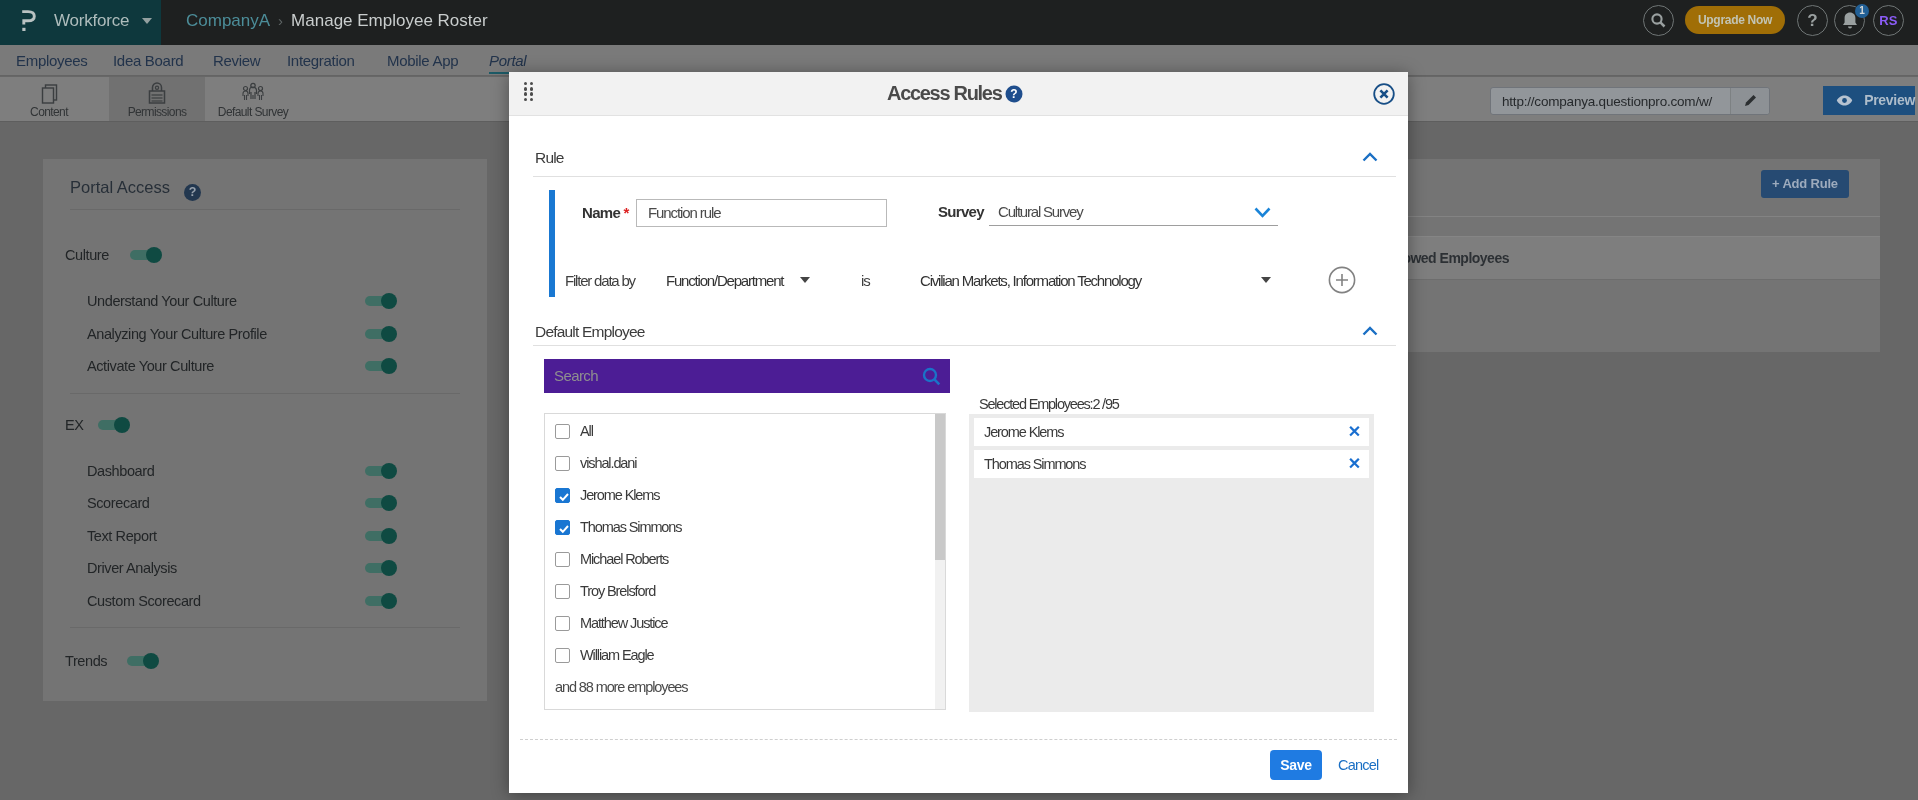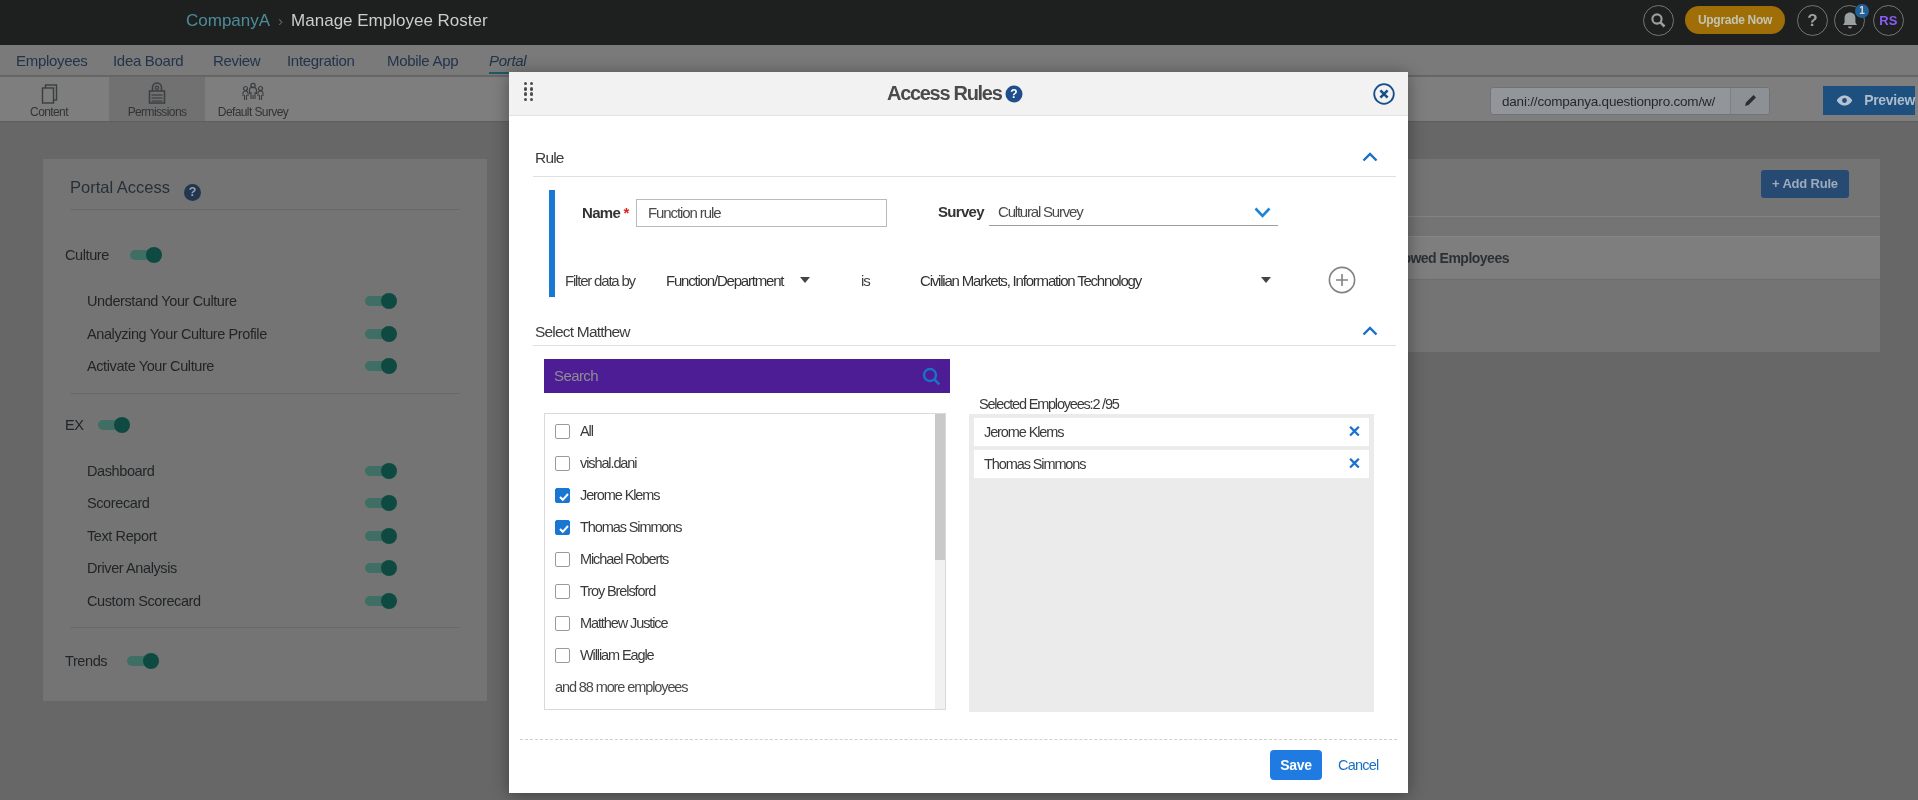--- a/index.html
+++ b/index.html
@@ -102,20 +102,28 @@
 
 #dash { position:absolute; left:11px; top:667px; width:877px; border-top:1px dashed #cfcfcf; }
 #savebtn { position:absolute; left:761px; top:678px; width:52px; height:30px; background:#1f7be2;
   border-radius:4px; color:#fff; font-weight:bold; font-size:14px; letter-spacing:-0.3px; text-align:center; line-height:30px; }
 #cancel { position:absolute; left:829px; top:685px; font-size:14.5px; letter-spacing:-0.8px; color:#1a6fc4; }
 </style>
 </head>
 <body>
 
 <div id="hdr">
+  <div id="hdr-left">
+    <svg class="abs" style="left:19px;top:7px" width="17" height="30" viewBox="0 0 17 30">
+      <path d="M3.2 4.6 L9 4.6 C13 4.6 15.3 6.4 15.3 9.2 C15.3 12 13 13.8 9 13.8 L4.8 13.8 L4.8 17.6" stroke="#b9c2c2" stroke-width="2.9" fill="none"></path>
+      <rect x="3.3" y="20.8" width="3.2" height="3.2" fill="#b9c2c2"></rect>
+    </svg>
+    <span id="wf">Workforce</span>
+    <div id="wf-caret"></div>
+  </div>
   <div id="crumb"><span class="co">CompanyA</span><span class="sep">›</span>Manage Employee Roster</div>
   <div class="hcirc" style="left:1643px"></div>
   <svg class="abs hic" style="left:1650px;top:12px" width="17" height="17" viewBox="0 0 17 17">
     <circle cx="7" cy="7" r="4.6" stroke="#9aa0a0" stroke-width="2.1" fill="none"></circle>
     <line x1="10.4" y1="10.4" x2="14.5" y2="14.5" stroke="#9aa0a0" stroke-width="2.5"></line>
   </svg>
   <div id="upg">Upgrade Now</div>
   <div class="hcirc" style="left:1797px"></div>
   <div class="abs" style="left:1797px;top:5px;width:31px;height:31px;text-align:center;line-height:31px;color:#9aa0a0;font-weight:bold;font-size:17px;">?</div>
   <div class="hcirc" style="left:1834px"></div>
@@ -161,21 +169,21 @@
       <circle cx="12" cy="3.5" r="2.2" fill="none" stroke="#3b3e40" stroke-width="1.3"></circle>
       <path d="M8.5 12 L8.5 8.5 a3.5 3.5 0 0 1 7 0 L15.5 12 M10 10 L10 17 M14 10 L14 17 M12 13 L12 17" fill="none" stroke="#3b3e40" stroke-width="1.2"></path>
       <circle cx="4.5" cy="6.5" r="2" fill="none" stroke="#3b3e40" stroke-width="1.2"></circle>
       <path d="M2 14 L2 11.5 a2.5 2.5 0 0 1 5 0 L7 14 M3.5 13 L3.5 18 M5.5 13 L5.5 18" fill="none" stroke="#3b3e40" stroke-width="1.1"></path>
       <circle cx="19.5" cy="6.5" r="2" fill="none" stroke="#3b3e40" stroke-width="1.2"></circle>
       <path d="M17 14 L17 11.5 a2.5 2.5 0 0 1 5 0 L22 14 M18.5 13 L18.5 18 M20.5 13 L20.5 18" fill="none" stroke="#3b3e40" stroke-width="1.1"></path>
     </svg>
     <div class="lbl">Default Survey</div>
   </div>
   <div id="urlbox">
-    <span class="txt">dani://companya.questionpro.com/w/</span>
+    <span class="txt">http://companya.questionpro.com/w/</span>
     <div id="pencil">
       <svg class="abs" style="left:12px;top:5px" width="15" height="15" viewBox="0 0 15 15">
         <path d="M2 13 L3 9.5 L10.5 2 L13 4.5 L5.5 12 Z" fill="#2b2e30"></path>
       </svg>
     </div>
   </div>
   <div id="prevbtn">
     <svg class="abs" style="left:13px;top:9px" width="17" height="11" viewBox="0 0 17 11">
       <path d="M8.5 0.5 C4.5 0.5 1.8 3.2 0.8 5.5 C1.8 7.8 4.5 10.5 8.5 10.5 C12.5 10.5 15.2 7.8 16.2 5.5 C15.2 3.2 12.5 0.5 8.5 0.5 Z" fill="#b7c3d0"></path>
       <circle cx="8.5" cy="5.5" r="2.4" fill="#1d4f7f"></circle>
@@ -285,21 +293,21 @@
   <div class="ftxt" style="left:157px;color:#333">Function/Department</div>
   <div class="dtri" style="left:291px"></div>
   <div class="ftxt" style="left:352px">is</div>
   <div class="ftxt" style="left:411px;color:#333">Civilian Markets, Information Technology</div>
   <div class="dtri" style="left:752px"></div>
   <svg class="abs" style="left:819px;top:194px" width="28" height="28" viewBox="0 0 28 28">
     <circle cx="14" cy="14" r="12.6" fill="none" stroke="#828282" stroke-width="1.6"></circle>
     <path d="M14 8 L14 20 M8 14 L20 14" stroke="#828282" stroke-width="1.6"></path>
   </svg>
 
-  <div class="sechd" style="left:26px;top:251px">Select Matthew</div>
+  <div class="sechd" style="left:26px;top:251px">Default Employee</div>
   <svg class="abs" style="left:853px;top:254px" width="16" height="10" viewBox="0 0 16 10">
     <path d="M1.5 8.5 L8 2 L14.5 8.5" stroke="#1a6fc4" stroke-width="2.4" fill="none"></path>
   </svg>
   <div class="mdiv" style="top:273px"></div>
 
   <div id="searchbox">
     <span class="ph">Search</span>
     <svg class="abs" style="left:378px;top:8px" width="19" height="19" viewBox="0 0 19 19">
       <circle cx="8" cy="8" r="6" stroke="#1a73c8" stroke-width="2.4" fill="none"></circle>
       <line x1="12.4" y1="12.4" x2="17.3" y2="17.3" stroke="#1a73c8" stroke-width="2.6"></line>

